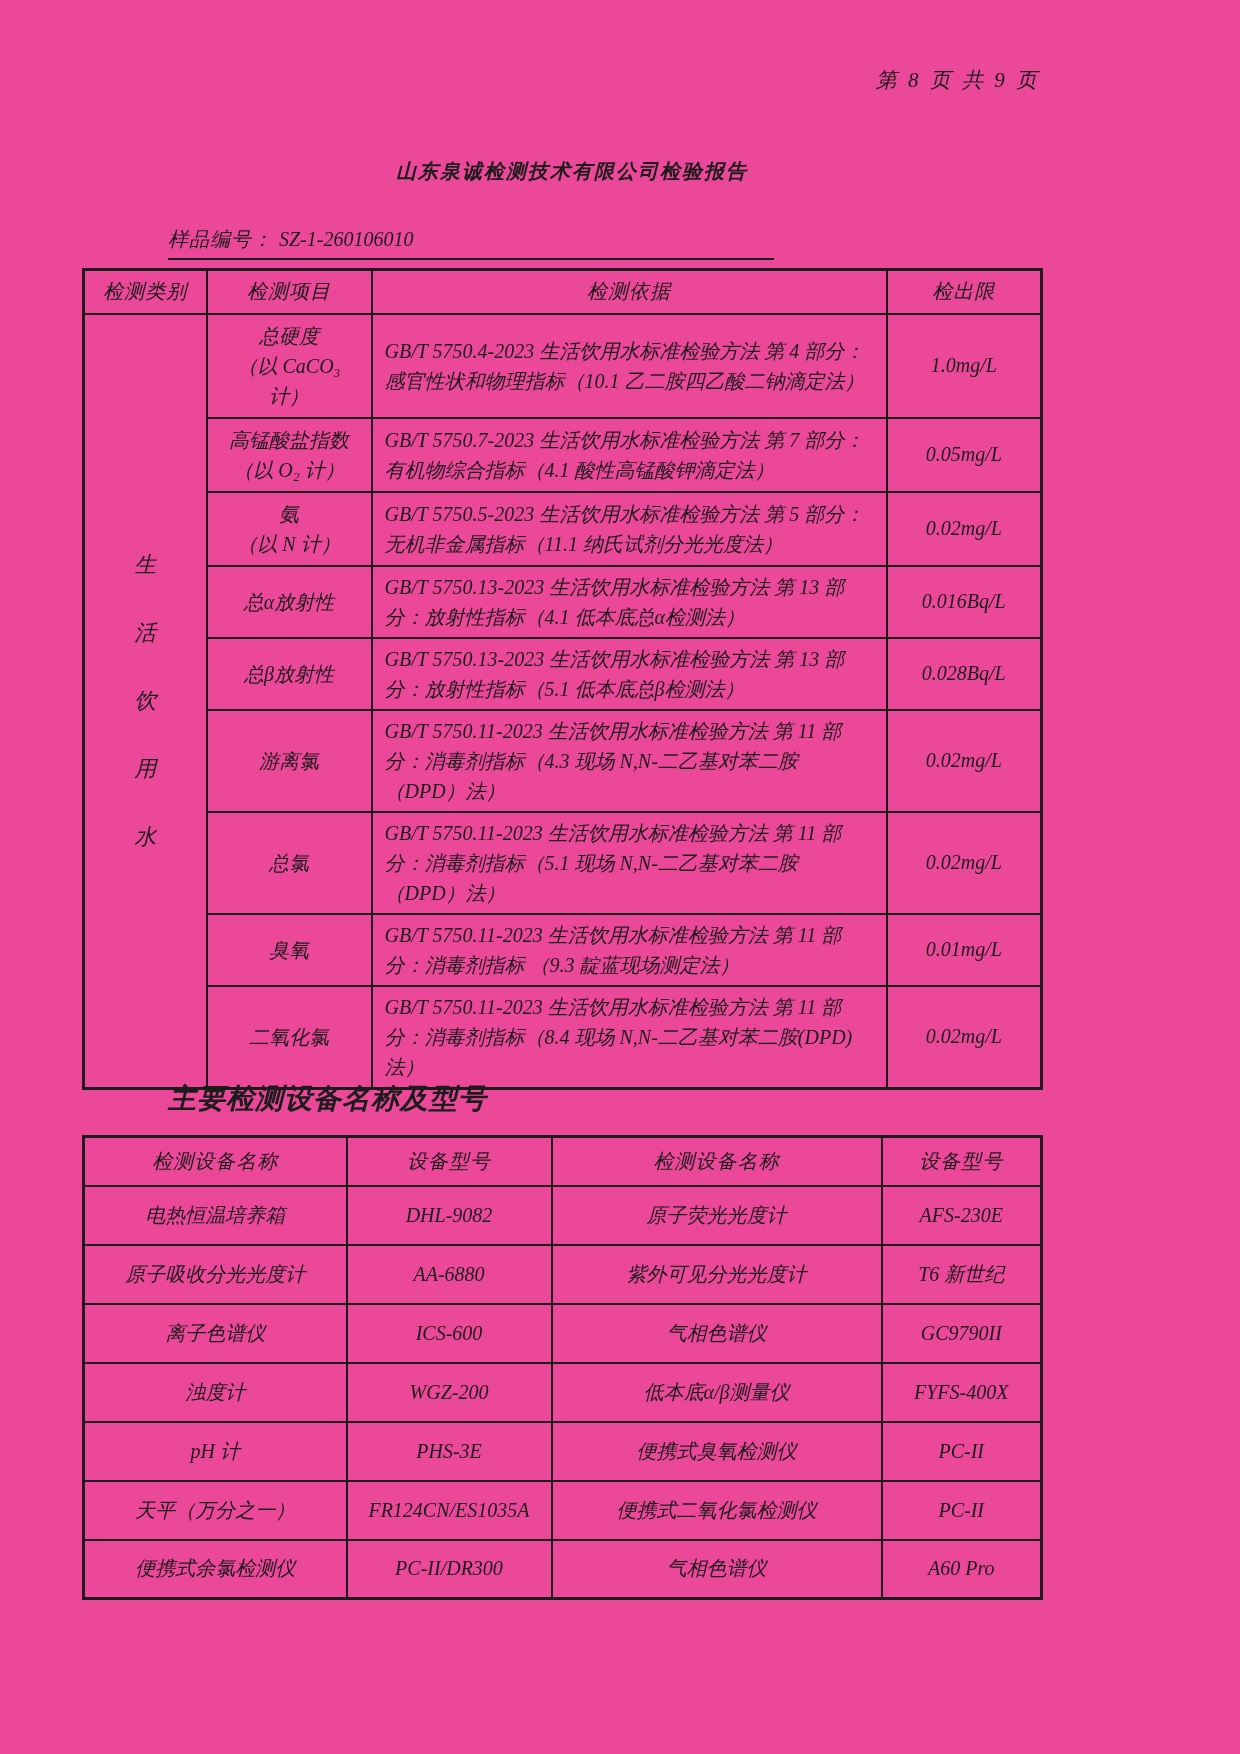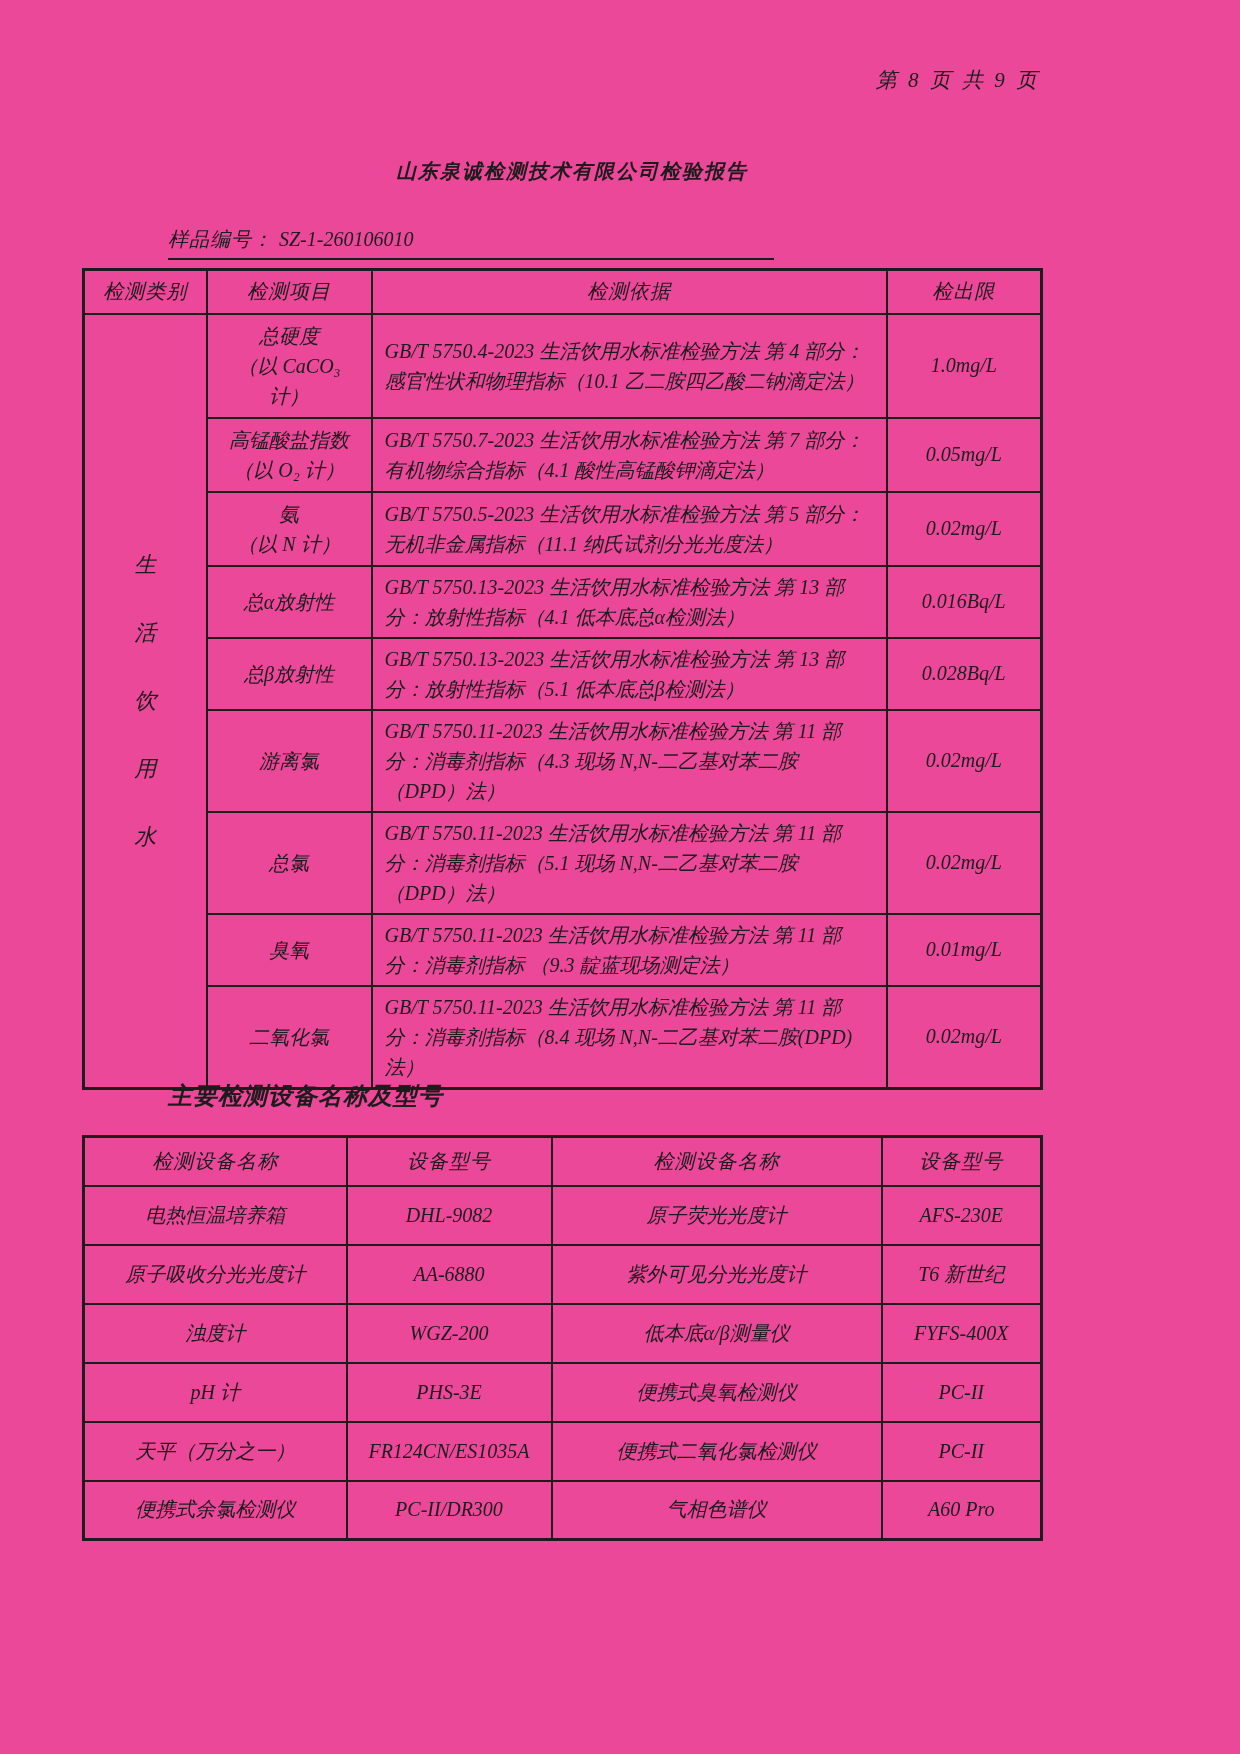--- a/index.html
+++ b/index.html
@@ -97,21 +97,21 @@
   }
   .limit-cell {
     text-align: center;
     padding: 4px 6px;
   }
 
   .equipment-heading {
     position: absolute;
     top: 1080px;
     left: 168px;
-    font-size: 24px;
+    font-size: 28px;
     font-weight: 700;
     font-family: "Liberation Sans", "DejaVu Sans", sans-serif;
     letter-spacing: 1px;
   }
   .equip-table {
     position: absolute;
     top: 1135px;
     left: 82px;
     width: 958px;
     border: 3px solid #1c1c1c;
@@ -261,20 +261,26 @@
           <td>原子荧光光度计</td>
           <td>AFS-230E</td>
         </tr>
         <tr>
           <td>原子吸收分光光度计</td>
           <td>AA-6880</td>
           <td>紫外可见分光光度计</td>
           <td>T6 新世纪</td>
         </tr>
         <tr>
+          <td>离子色谱仪</td>
+          <td>ICS-600</td>
+          <td>气相色谱仪</td>
+          <td>GC9790II</td>
+        </tr>
+        <tr>
           <td>浊度计</td>
           <td>WGZ-200</td>
           <td>低本底α/β测量仪</td>
           <td>FYFS-400X</td>
         </tr>
         <tr>
           <td>pH 计</td>
           <td>PHS-3E</td>
           <td>便携式臭氧检测仪</td>
           <td>PC-II</td>

